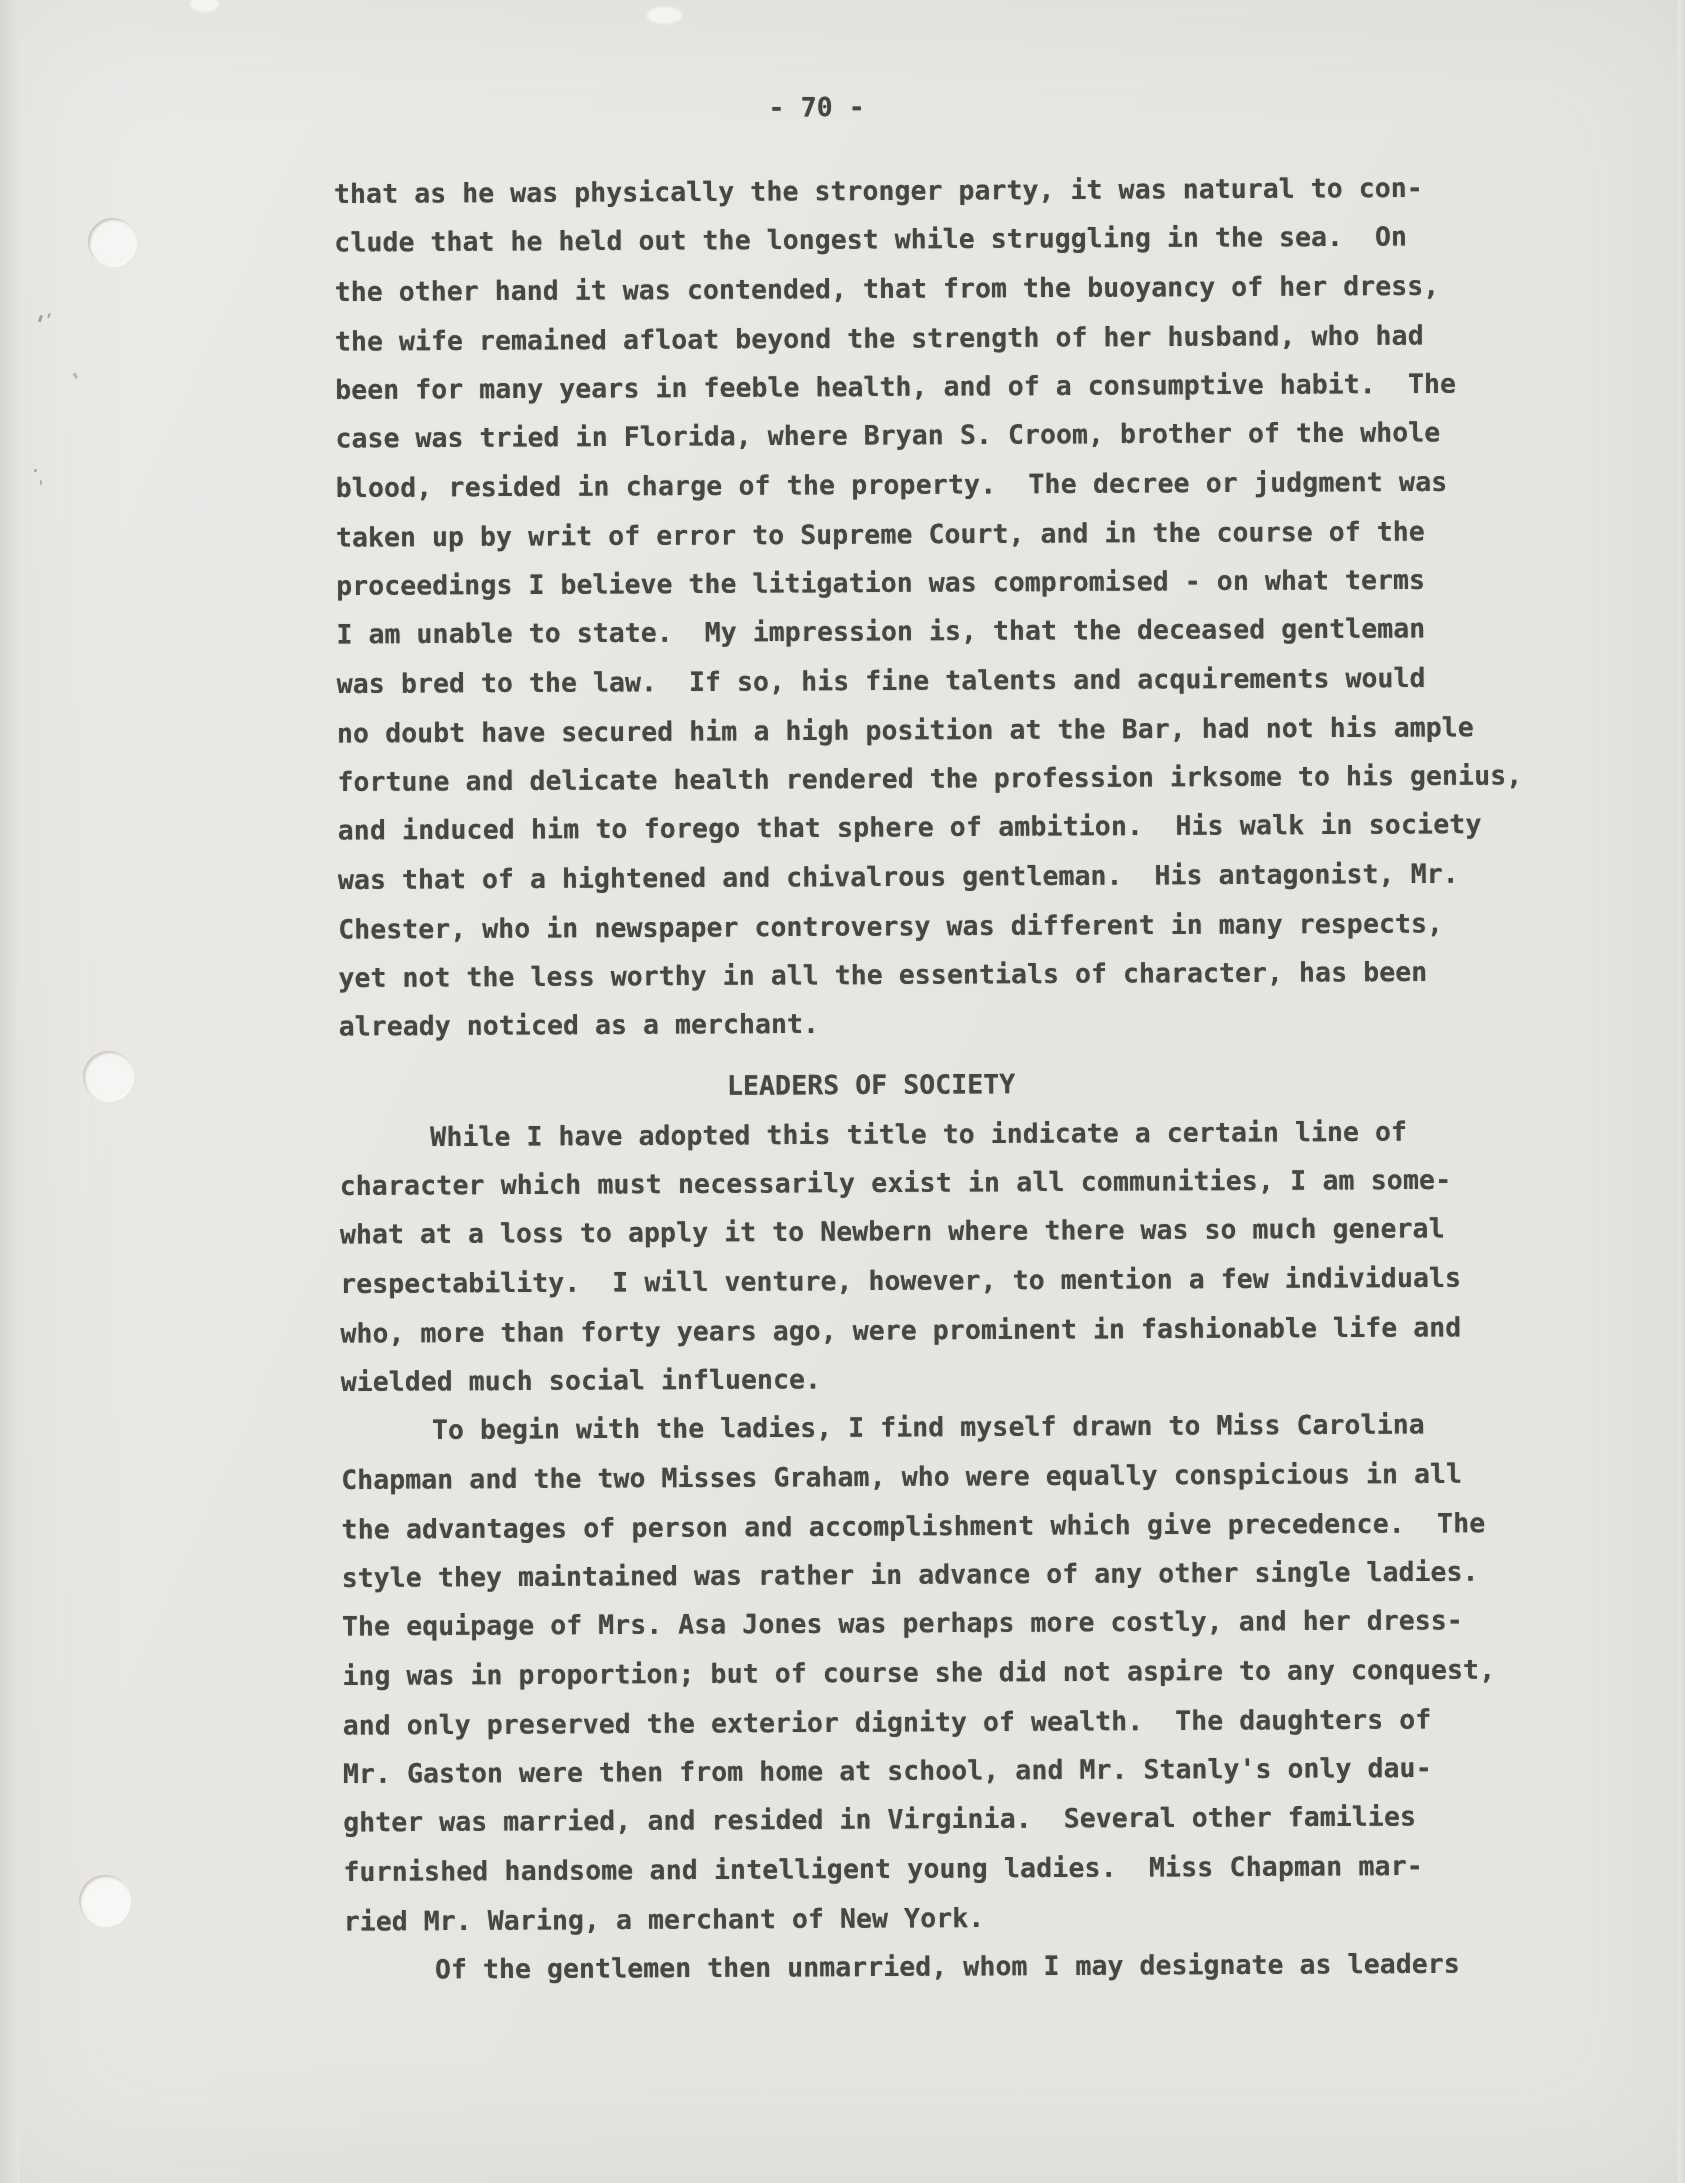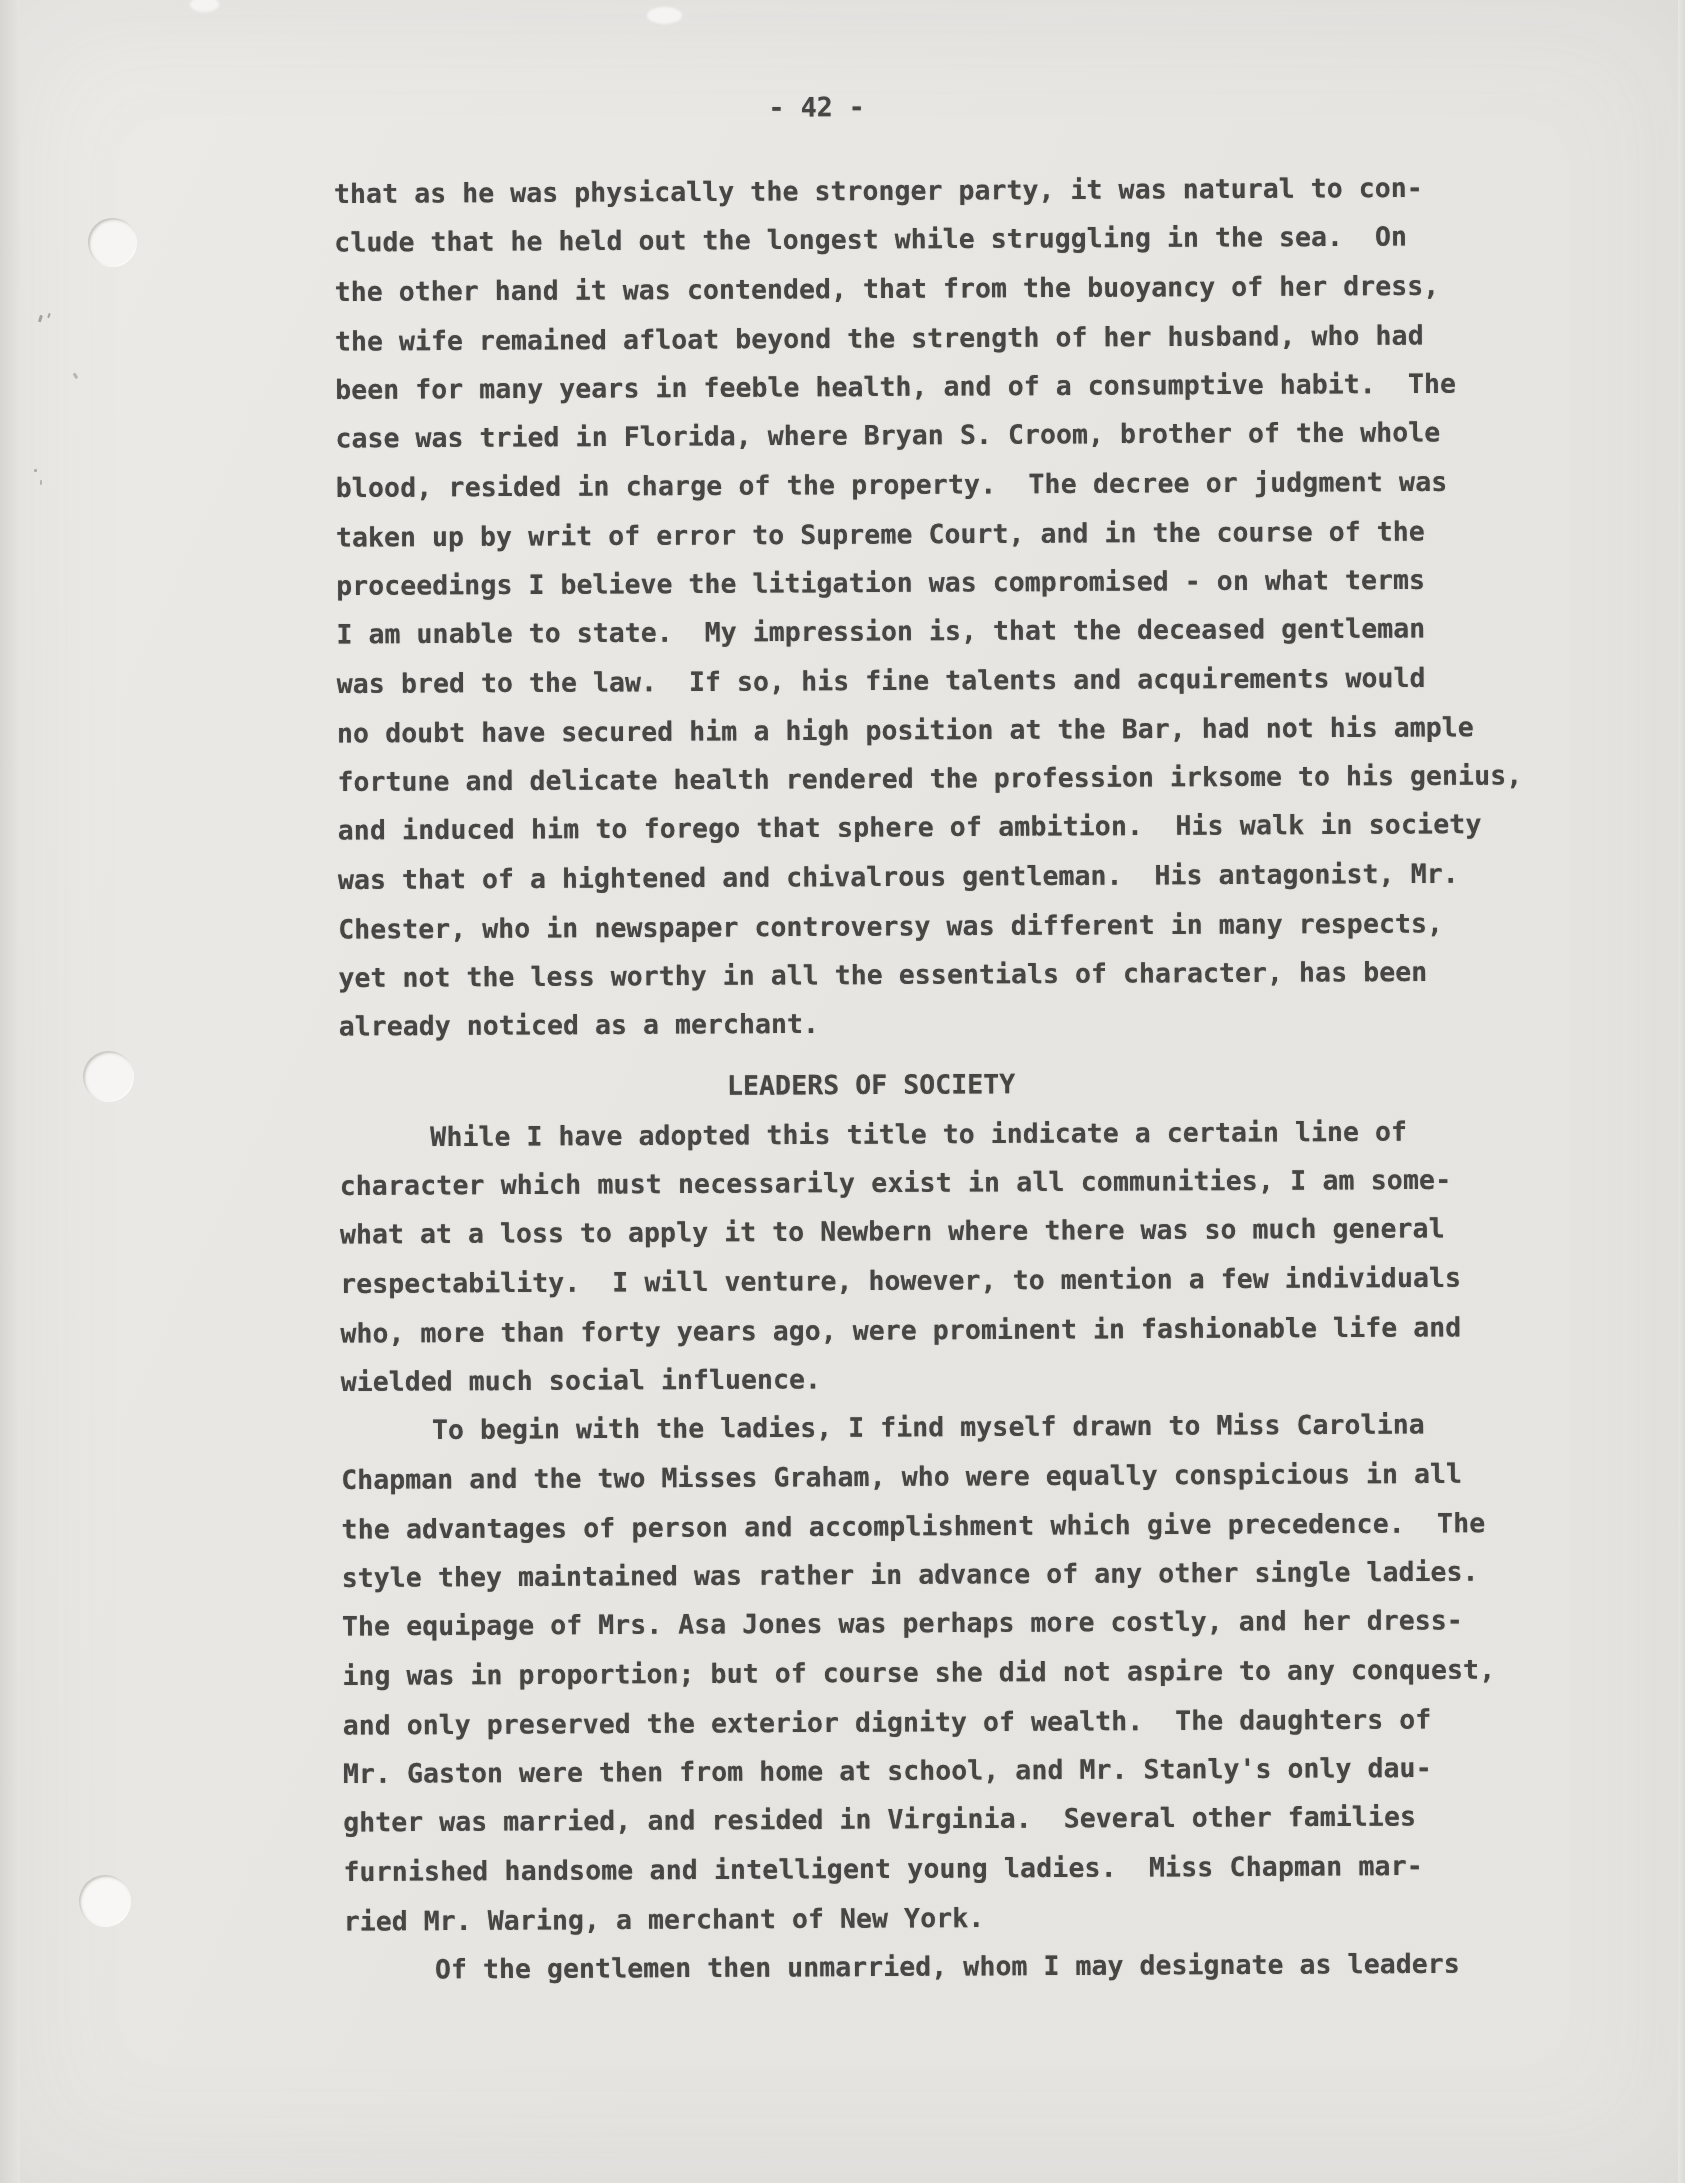--- a/index.html
+++ b/index.html
@@ -108,21 +108,21 @@
 
   <div class="spot spot1"></div>
   <div class="spot spot2"></div>
   <div class="speck speck1"></div>
   <div class="speck speck2"></div>
   <div class="speck speck3"></div>
   <div class="speck speck4"></div>
   <div class="speck speck5"></div>
 
   <div class="tilt">
-    <div class="page-number">- 42 -</div>
+    <div class="page-number">- 70 -</div>
     <div class="lines">
         <div class="line body">that as he was physically the stronger party, it was natural to con-</div>
         <div class="line body">clude that he held out the longest while struggling in the sea.  On</div>
         <div class="line body">the other hand it was contended, that from the buoyancy of her dress,</div>
         <div class="line body">the wife remained afloat beyond the strength of her husband, who had</div>
         <div class="line body">been for many years in feeble health, and of a consumptive habit.  The</div>
         <div class="line body">case was tried in Florida, where Bryan S. Croom, brother of the whole</div>
         <div class="line body">blood, resided in charge of the property.  The decree or judgment was</div>
         <div class="line body">taken up by writ of error to Supreme Court, and in the course of the</div>
         <div class="line body">proceedings I believe the litigation was compromised - on what terms</div>

